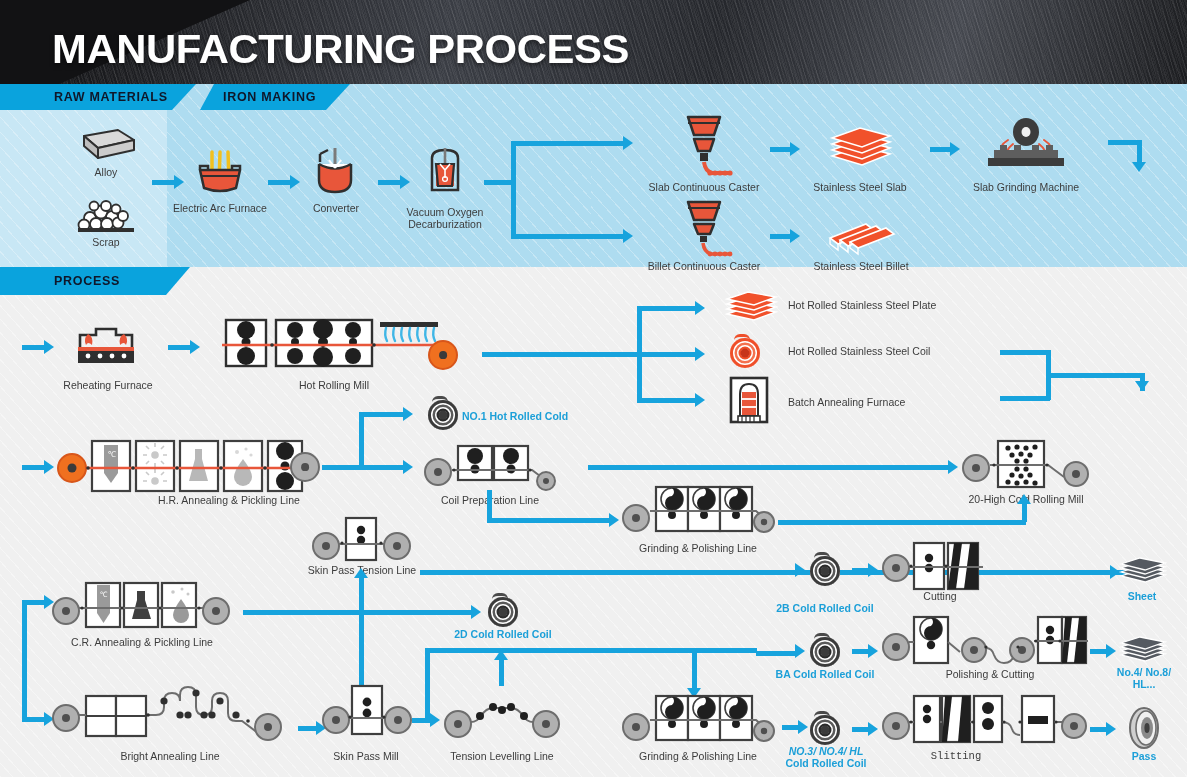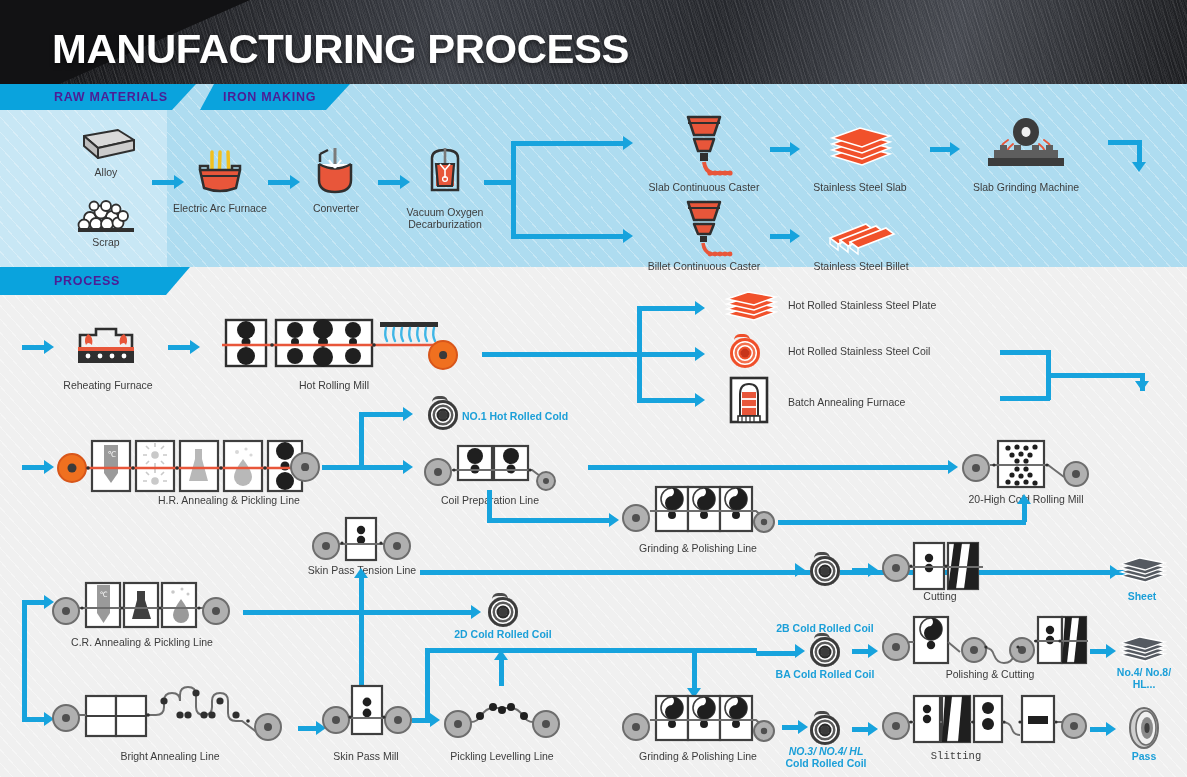--- a/index.html
+++ b/index.html
@@ -55,21 +55,21 @@
     background:#f0f0f0;
   }
   .diagtex { position:absolute; inset:0; pointer-events:none;
     background:repeating-linear-gradient(48deg, rgba(255,255,255,.40) 0 1px, rgba(0,0,0,0) 1px 9px); }
   .diagtex.dim { background:repeating-linear-gradient(48deg, rgba(255,255,255,.30) 0 1px, rgba(0,0,0,0) 1px 10px); }
 
   
   .tab {
     position:absolute; height:26px; background:#0aa3dd;
     display:flex; align-items:center;
-    color:#4c1d95; font-size:12.5px; font-weight:bold; letter-spacing:.7px;
+    color:#0f172a; font-size:12.5px; font-weight:bold; letter-spacing:.7px;
   }
   .tab span { display:block; }
   .tab-raw    { left:0;   top:84px; width:196px; padding-left:54px;
                 clip-path:polygon(0 0, 196px 0, 172px 26px, 0 26px); }
   .tab-iron   { left:200px; top:84px; width:150px; padding-left:23px;
                 clip-path:polygon(14px 0, 150px 0, 126px 26px, 0 26px); }
   .tab-steel  { left:591px; top:84px; width:180px; padding-left:38px;
                 clip-path:polygon(0 0, 180px 0, 156px 26px, 0 26px); }
   .tab-roll   { left:0;   top:267px; width:190px; padding-left:54px;
                 clip-path:polygon(0 0, 190px 0, 166px 28px, 0 28px); height:28px; }
@@ -672,21 +672,21 @@
       <div class="hub"></div>
     </div>
   <div class="cap blue" style="left:443px; top:628px; width:120px;">2D Cold Rolled Coil</div>
 
   <div class="ar ar-h" style="left:778px; top:570px; width:0px;"></div>
   <div class="tip tip-r" style="left:795px; top:563px;"></div>
   <div class="coil" style="left:810px; top:556px;">
       <div class="tail"></div>
       <div class="hub"></div>
     </div>
-  <div class="cap blue" style="left:768px; top:622px; width:114px;">2B Cold Rolled Coil</div>
+  <div class="cap blue" style="left:768px; top:602px; width:114px;">2B Cold Rolled Coil</div>
 
   <div class="ar ar-h" style="left:852px; top:568px; width:16px;"></div>
   <div class="tip tip-r" style="left:868px; top:563px;"></div>
 
   <div class="node" style="left:882px; top:543px;">
     <svg width="100" height="48" viewBox="0 0 100 48">
       <circle cx="14" cy="25" r="13" fill="#b0b0b0" stroke="#6d6d6d" stroke-width="2"></circle>
         <circle cx="14" cy="25" r="4" fill="#4f4f4f"></circle>
       <rect x="32" y="0" width="30" height="46" fill="#fff" stroke="#3f3f3f" stroke-width="2.2"></rect>
       <g fill="#1f1f1f">
@@ -844,21 +844,21 @@
       <path d="M27 32 q6 0 10 -6 q5 -8 12 -8 h18 q7 0 12 8 q4 6 10 6" stroke="#6d6d6d" stroke-width="2" fill="none"></path>
       <g fill="#1f1f1f">
         <circle cx="36" cy="26" r="4"></circle>
           <circle cx="49" cy="17" r="4"></circle>
           <circle cx="58" cy="20" r="4"></circle>
         <circle cx="67" cy="17" r="4"></circle>
           <circle cx="80" cy="26" r="4"></circle>
       </g>
     </svg>
   </div>
-  <div class="cap" style="left:446px; top:750px; width:112px;">Pickling Levelling Line</div>
+  <div class="cap" style="left:446px; top:750px; width:112px;">Tension Levelling Line</div>
 
   <div class="ar ar-v" style="left:692px; top:648px; height:42px;"></div>
   <div class="tip tip-d" style="left:687px; top:688px;"></div>
 
   <div class="ar ar-v" style="left:499px; top:658px; height:28px;"></div>
   <div class="tip tip-u" style="left:494px; top:650px;"></div>
 
   <div class="node" style="left:622px; top:694px;">
     <svg width="150" height="52" viewBox="0 0 150 52">
       <circle cx="14" cy="33" r="13" fill="#b0b0b0" stroke="#6d6d6d" stroke-width="2"></circle>

